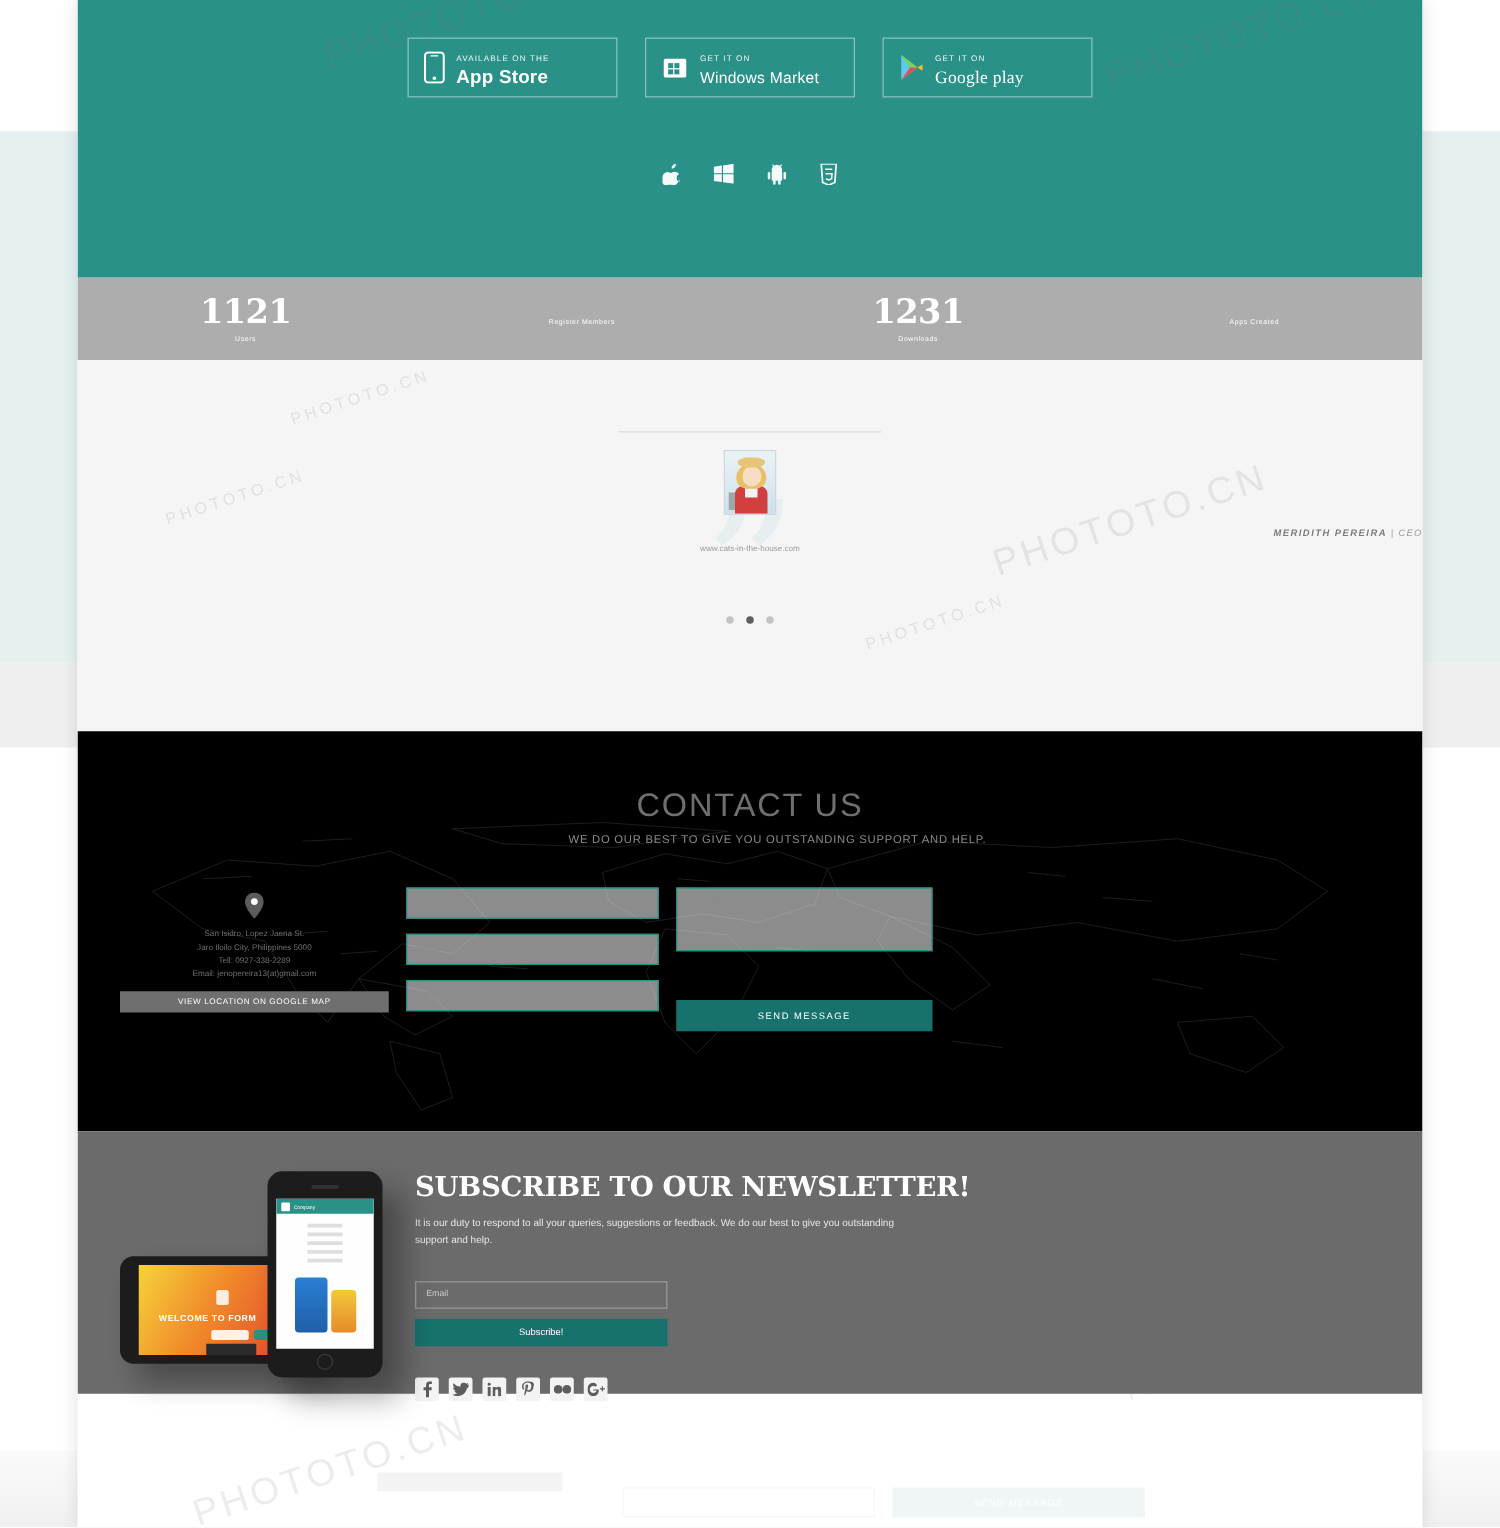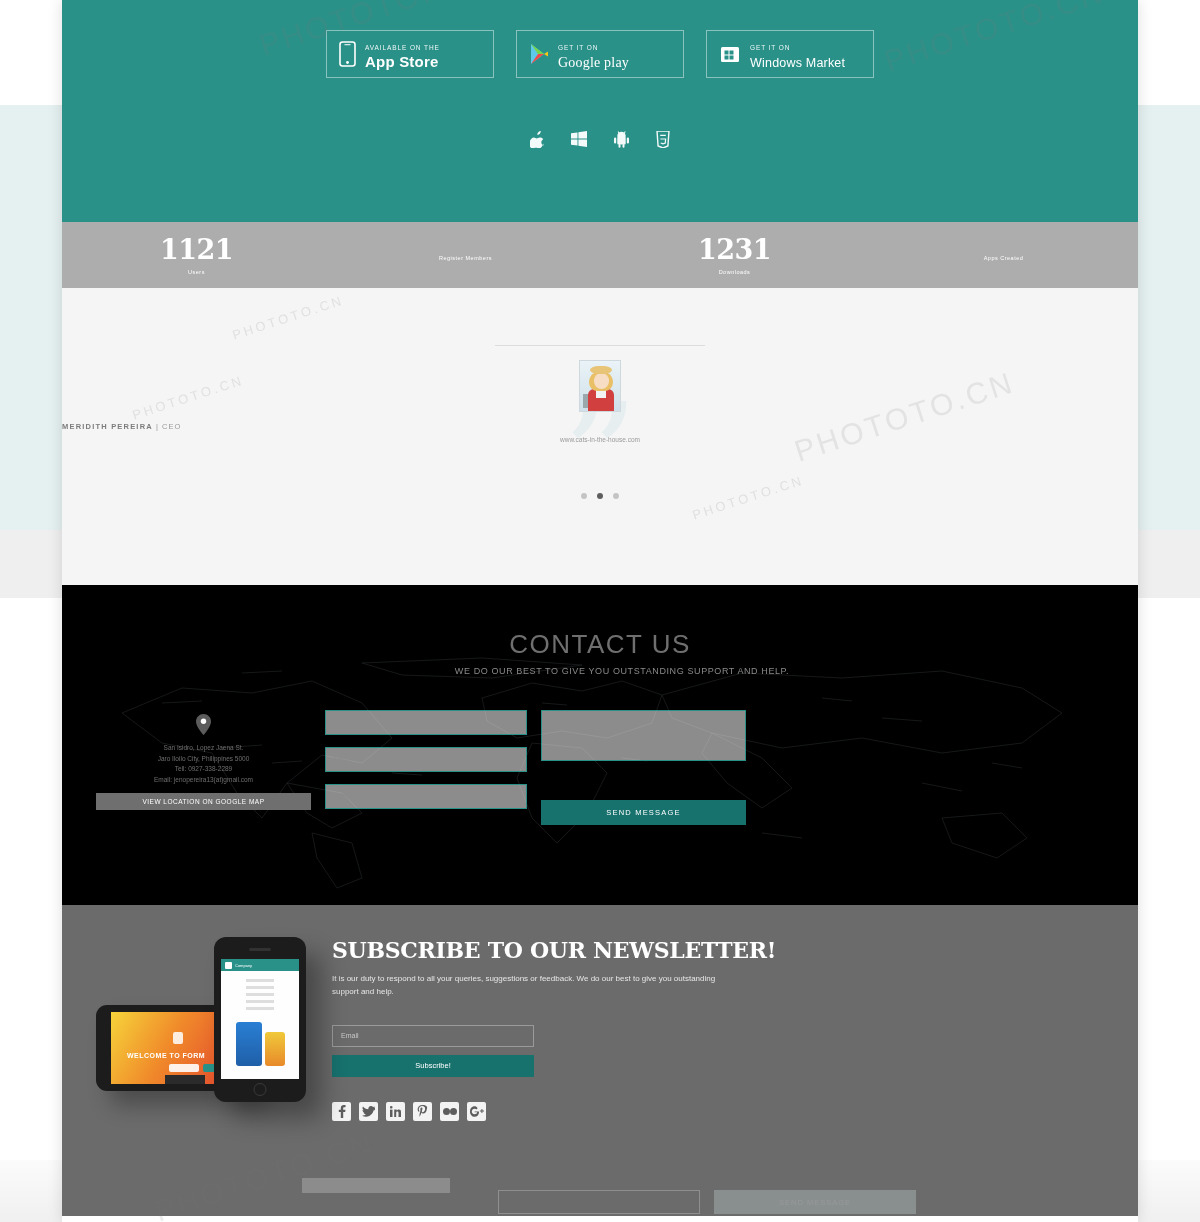--- a/index.html
+++ b/index.html
@@ -73,21 +73,21 @@
     background: linear-gradient(#eaf3f7, #cfe0ea);
     border: 1px solid #cfd8dc; overflow: hidden;
   }
   .av-hat { position: absolute; left: 10px; top: 5px; width: 22px; height: 8px; background: #e8c477; border-radius: 11px/5px; }
   .av-hair { position: absolute; left: 9px; top: 10px; width: 24px; height: 20px; background: #e9c066; border-radius: 12px 12px 9px 9px; }
   .av-face { position: absolute; left: 14px; top: 12px; width: 15px; height: 16px; background: #f6ddc4; border-radius: 8px; }
   .av-body { position: absolute; left: 8px; top: 28px; width: 26px; height: 22px; background: #d23f3f; border-radius: 6px 6px 0 0; }
   .av-collar { position: absolute; left: 16px; top: 28px; width: 10px; height: 9px; background: #f2f2f2; }
   .av-book { position: absolute; left: 3px; top: 33px; width: 12px; height: 14px; background: #9aa7ad; }
 
-  .testi-name { text-align: left; font-size: 7.5px; color: #9a9a9a; margin-top: 10px; letter-spacing: 1px; }
+  .testi-name { text-align: right; font-size: 7.5px; color: #9a9a9a; margin-top: 10px; letter-spacing: 1px; font-style: italic; }
   .testi-name b { color: #7c7c7c; letter-spacing: 1.2px; }
   .testi-url { text-align: center; font-size: 6.5px; color: #9a9a9a; margin-top: 5px; }
   .dots { display: flex; justify-content: center; gap: 10px; margin-top: 50px; }
   .dot { width: 6px; height: 6px; border-radius: 50%; background: #c4c4c4; }
   .dot.on { background: #5e5e5e; }
 
   
   .contact { background: #000000; height: 320px; position: relative; overflow: hidden; padding-top: 44px; }
   .worldmap { position: absolute; left: 0; top: 58px; width: 100%; height: 250px; opacity: .2; }
   .contact-h {
@@ -115,21 +115,21 @@
   .txtarea {
     height: 51px; border: 1px solid #2a9189; background: rgba(255,255,255,.55);
     font-size: 7px; color: #8d8d8d; padding: 7px 0 0 8px;
   }
   .send-btn {
     height: 25px; background: #17716d; color: #fff; font-size: 7.5px; letter-spacing: 1.2px;
     display: flex; align-items: center; justify-content: center; margin-top: 27px;
   }
 
   
-  .news { background: #6b6b6b; height: 311px; display: flex; padding: 26px 34px 0 34px; gap: 26px; position: relative; }
+  .news { background: #6b6b6b; height: 210px; display: flex; padding: 26px 34px 0 34px; gap: 26px; position: relative; }
   .phones { width: 210px; position: relative; }
   .ph-land {
     position: absolute; left: 0; top: 74px; width: 158px; height: 86px;
     background: #1c1c1c; border-radius: 11px; box-shadow: 14px 14px 22px rgba(0,0,0,.3);
   }
   .ph-land-scr {
     position: absolute; left: 15px; top: 7px; width: 128px; height: 72px;
     background: linear-gradient(120deg,#f6d43a,#f08a2a 45%,#e2432f);
     overflow: hidden;
   }
@@ -213,46 +213,46 @@
             </svg>
         </span>
         <span class="badge-txt">
           <span class="badge-sup">AVAILABLE ON THE</span><br>
           <span class="badge-main">App Store</span>
         </span>
       </div>
 
       <div class="badge">
         <span class="badge-ico">
-          <svg width="20" height="22" viewBox="0 0 20 22">
-              <path d="M2 1 L15 11 L2 21 Z" fill="#5ec9e8"></path>
-              <path d="M2 1 L15 11 L9 11 Z" fill="#77d44b"></path>
-              <path d="M2 21 L15 11 L9 11 Z" fill="#f04b4b"></path>
-              <path d="M15 11 L19 8.5 L19 13.5 Z" fill="#f5c518"></path>
-            </svg>
-        </span>
-        <span class="badge-txt">
-          <span class="badge-sup">GET IT ON</span><br>
-          <span class="badge-main thin">Google play</span>
-        </span>
-      </div>
-
-      <div class="badge">
-        <span class="badge-ico">
           <svg width="22" height="22" viewBox="0 0 22 22">
               <rect x="2" y="4" width="18" height="15" rx="1.5" fill="#fff"></rect>
               <rect x="5.5" y="7.5" width="4" height="4" fill="#2a9189"></rect>
               <rect x="10.5" y="7.5" width="4" height="4" fill="#2a9189"></rect>
               <rect x="5.5" y="12.5" width="4" height="4" fill="#2a9189"></rect>
               <rect x="10.5" y="12.5" width="4" height="4" fill="#2a9189"></rect>
             </svg>
         </span>
         <span class="badge-txt">
           <span class="badge-sup">GET IT ON</span><br>
           <span class="badge-main sm">Windows Market</span>
+        </span>
+      </div>
+
+      <div class="badge">
+        <span class="badge-ico">
+          <svg width="20" height="22" viewBox="0 0 20 22">
+              <path d="M2 1 L15 11 L2 21 Z" fill="#5ec9e8"></path>
+              <path d="M2 1 L15 11 L9 11 Z" fill="#77d44b"></path>
+              <path d="M2 21 L15 11 L9 11 Z" fill="#f04b4b"></path>
+              <path d="M15 11 L19 8.5 L19 13.5 Z" fill="#f5c518"></path>
+            </svg>
+        </span>
+        <span class="badge-txt">
+          <span class="badge-sup">GET IT ON</span><br>
+          <span class="badge-main thin">Google play</span>
         </span>
       </div>
 
     </div>
 
     <div class="platforms">
       <span>
         <svg width="14" height="17" viewBox="0 0 14 17">
             <path d="M9.6 0c.1 1-.3 2-1 2.7-.6.7-1.6 1.2-2.5 1.1-.1-1 .4-2 1-2.6C7.8.4 8.8 0 9.6 0zm2.8 12.4c-.4 1-.6 1.5-1.2 2.4-.8 1.2-1.9 2.7-3.3 2.7-1.2 0-1.5-.8-3.2-.8s-2 .8-3.2.8c-1.3 0-2.4-1.3-3.2-2.6C-3 11.4-.2 6.7 2.6 6.6c1.2 0 2.2.8 2.9.8.7 0 2-1 3.3-.9.6 0 2.2.2 3.2 1.7-2.8 1.6-2.3 5.5.4 6.2z" transform="translate(1.2 0)"></path>
           </svg>

